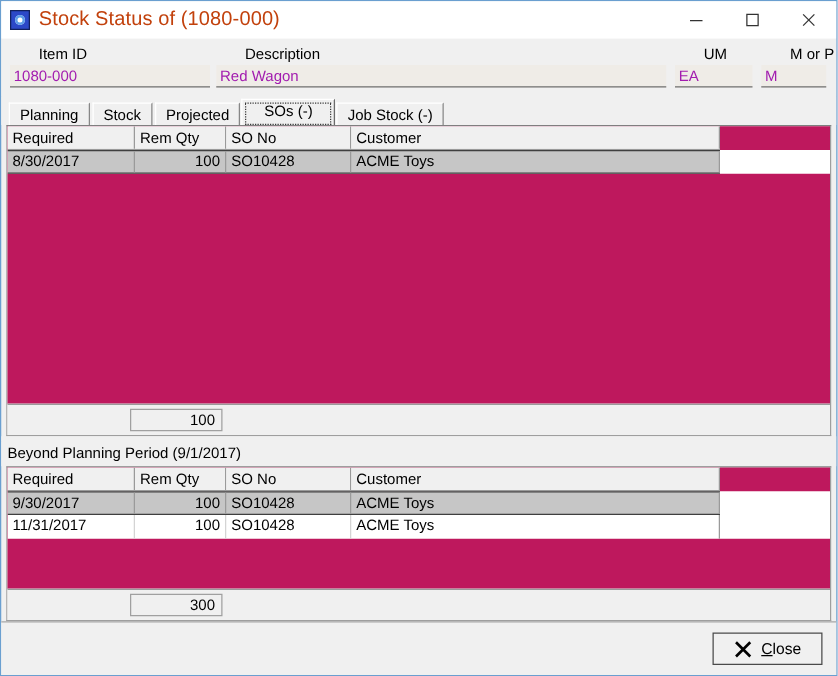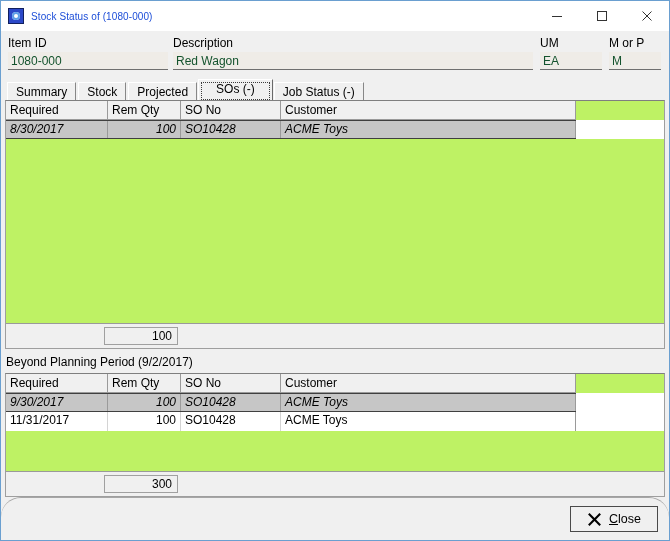--- a/index.html
+++ b/index.html
@@ -50,22 +50,22 @@
   .title-icon::after {
     content: "";
     position: absolute;
     left: 3px; top: 3px;
     width: 8px; height: 8px;
     border-radius: 50%;
     background: #ffffff;
     box-shadow: inset 0 0 0 2px #5d9de8;
   }
   .title-text {
-    font-size: 10px;
-    color: #1d4ed8;
+    font-size: 16px;
+    color: #c2410c;
     letter-spacing: 0.1px;
   }
   .winbtns {
     position: absolute;
     right: 0; top: 0;
     height: 30px;
     display: flex;
   }
   .winbtn {
     width: 45px;
@@ -86,33 +86,34 @@
     background: #f0f0f0;
     position: relative;
   }
   .fld { position: absolute; }
   .fld-label {
     font-size: 12px;
     color: #000;
     position: absolute;
     top: 5px;
     white-space: nowrap;
+    margin-left: 23px;
   }
   .fld-input {
     position: absolute;
     top: 21px;
     height: 18px;
     line-height: 18px;
     background: #efece7;
     border: none;
     border-bottom: 1px solid #6f6f6f;
     box-sizing: border-box;
     font-family: "Liberation Sans", sans-serif;
     font-size: 12px;
-    color: #14532d;
+    color: #a21caf;
     padding: 0 3px;
     outline: none;
   }
 
   
   .tabstrip {
     height: 23px;
     min-height: 23px;
     background: #f0f0f0;
     position: relative;
@@ -160,21 +161,21 @@
     margin: 0 4px;
     flex: 0 0 auto;
     border: 1px solid #9e9e9e;
     border-top-color: #7f7f7f;
     background: #ffffff;
     box-sizing: border-box;
     display: flex;
     flex-direction: column;
   }
   .grid {
-    background: #bef264;
+    background: #be185d;
     position: relative;
     overflow: hidden;
   }
   .grid-header {
     display: flex;
     height: 19px;
     background: #f0f0f0;
     width: 570px;
     box-sizing: border-box;
     border-bottom: 1px solid #9a9a9a;
@@ -203,21 +204,21 @@
   }
   .gr-cell {
     font-size: 12px;
     line-height: 17px;
     padding: 0 4px;
     box-sizing: border-box;
     border-right: 1px solid #d4d4d4;
     overflow: hidden;
     white-space: nowrap;
   }
-  .grid-row.selected .gr-cell { border-right: 1px solid #9a9a9a; font-style: italic; }
+  .grid-row.selected .gr-cell { border-right: 1px solid #9a9a9a; }
   .gr-cell.num { text-align: right; }
   .c-req  { width: 102px; }
   .c-qty  { width: 73px; }
   .c-so   { width: 100px; }
   .c-cust { width: 295px; border-right: 1px solid #9a9a9a; }
 
   .grid-body {
     background: #ffffff;
     position: relative;
   }
@@ -267,21 +268,20 @@
     display: flex;
     flex-direction: column;
   }
 
   
   .footer {
     flex: 1 1 auto;
     background: #f0f0f0;
     border-top: 1px solid #a6a6a6;
     position: relative;
-    border-radius: 20px;
   }
   .close-btn {
     position: absolute;
     right: 11px;
     top: 8px;
     width: 88px;
     height: 26px;
     background: #f0f0f0;
     border: 1px solid #4a4a4a;
     box-sizing: border-box;
@@ -340,34 +340,34 @@
       <input class="fld-input" style="left: 539px; width: 62px;" readonly="" value="EA">
     </div>
     <div class="fld">
       <div class="fld-label" style="left:608px;">M or P</div>
       <input class="fld-input" style="left: 608px; width: 52px;" readonly="" value="M">
     </div>
   </div>
 
   <div class="tabstrip">
     <div class="tab">
-      <span>Summary</span>
+      <span>Planning</span>
     </div>
     <div class="tab">
       <span>Stock</span>
     </div>
     <div class="tab">
       <span>Projected</span>
     </div>
     <div class="tab selected">
       <span class="tab-focus"></span>
       <span>SOs (-)</span>
     </div>
     <div class="tab">
-      <span>Job Status (-)</span>
+      <span>Job Stock (-)</span>
     </div>
   </div>
 
   <div class="panel-upper" style="height:249px;">
     <div class="grid" style="flex:1 1 auto;">
 
       <div class="grid-header">
         <div class="gh-cell c-req">Required</div>
         <div class="gh-cell c-qty">Rem Qty</div>
         <div class="gh-cell c-so">SO No</div>
@@ -385,21 +385,21 @@
 
     </div>
 
     <div class="total-bar">
       <div class="total-box">100</div>
     </div>
   </div>
 
   <div class="spacer-4"></div>
 
-  <div class="bpp-label">Beyond Planning Period (9/2/2017)</div>
+  <div class="bpp-label">Beyond Planning Period (9/1/2017)</div>
 
   <div class="panel-lower" style="height:124px;">
     <div class="grid" style="flex:1 1 auto;">
 
       <div class="grid-header">
         <div class="gh-cell c-req">Required</div>
         <div class="gh-cell c-qty">Rem Qty</div>
         <div class="gh-cell c-so">SO No</div>
         <div class="gh-cell c-cust">Customer</div>
       </div>

